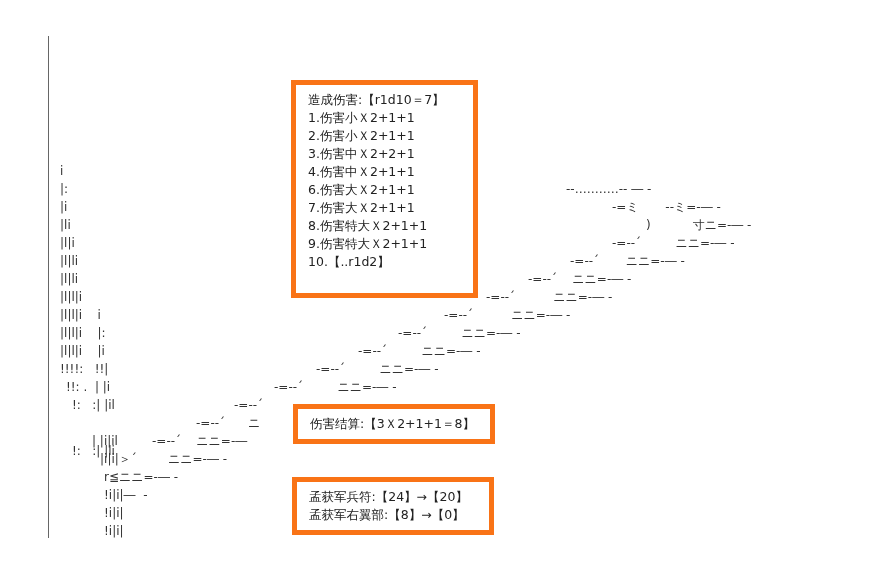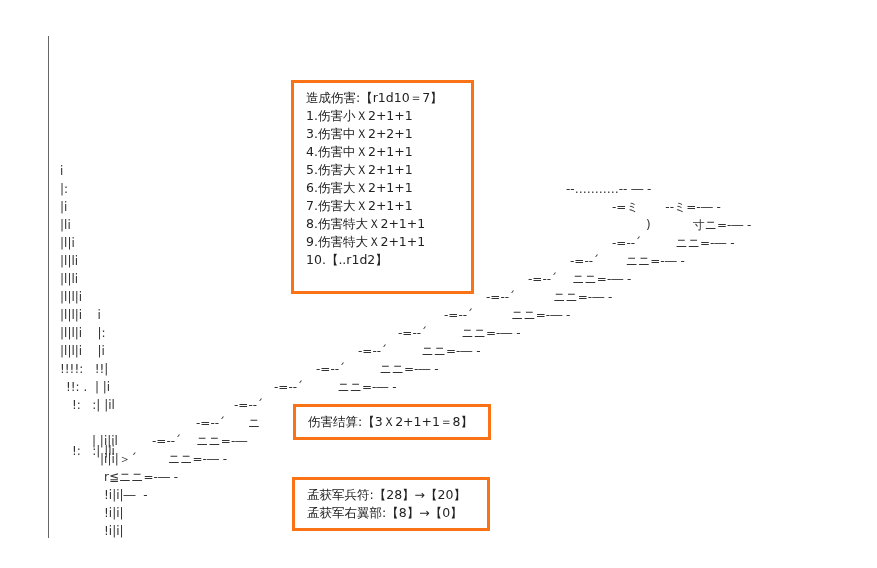--- a/index.html
+++ b/index.html
@@ -1,21 +1,21 @@
 <!DOCTYPE html>
 <html><head>
 <meta charset="utf-8">
 <style>
   html, body { margin:0; padding:0; background:#ffffff; }
   body { width:877px; height:568px; position:relative; overflow:hidden;
          font-family: "DejaVu Sans", sans-serif; color:#222; }
   .art { position:absolute; left:0; top:0; width:877px; height:568px; }
   .aa-line { position:absolute; font-size:12px; line-height:18px; white-space:pre;
              color:#333; font-family:"DejaVu Sans", sans-serif; letter-spacing:0px; }
-  .box { position:absolute; border:3px solid #f97316; background:#fff;
+  .box { position:absolute; border:5px solid #f97316; background:#fff;
          font-size:12.5px; line-height:18px; padding:6px 10px 6px 12px; color:#222; }
   .box .row { white-space:pre; }
   .vline { position:absolute; width:1px; background:#666; }
 </style>
 </head>
 <body>
 
 <div class="vline" style="left:48px; top:36px; height:502px;"></div>
 
 <div class="art" id="art-layer">
@@ -54,30 +54,30 @@
     <div class="aa-line" style="left: 274px; top: 378px;">-=-‐´         ニニ=-― -</div>
     <div class="aa-line" style="left: 234px; top: 396px;">-=-‐´</div>
     <div class="aa-line" style="left: 196px; top: 414px;">-=-‐´      ニ</div>
     <div class="aa-line" style="left: 152px; top: 432px;">-=-‐´    ニニ=-―</div>
     <div class="aa-line" style="left: 168px; top: 450px;">ニニ=-― -</div>
   </div>
 
 <div class="box" style="left:291px; top:80px; width:155px; height:196px;">
   <div class="row">造成伤害:【r1d10＝7】</div>
   <div class="row">1.伤害小Ｘ2+1+1</div>
+  <div class="row">2.伤害小Ｘ2+1+1</div>
   <div class="row">3.伤害中Ｘ2+2+1</div>
   <div class="row">4.伤害中Ｘ2+1+1</div>
-  <div class="row">5.伤害大Ｘ2+1+1</div>
   <div class="row">6.伤害大Ｘ2+1+1</div>
   <div class="row">7.伤害大Ｘ2+1+1</div>
   <div class="row">8.伤害特大Ｘ2+1+1</div>
   <div class="row">9.伤害特大Ｘ2+1+1</div>
   <div class="row">10.【..r1d2】</div>
 </div>
 
 <div class="box" style="left:293px; top:404px; width:170px; height:18px;">
   <div class="row">伤害结算:【3Ｘ2+1+1＝8】</div>
 </div>
 
 <div class="box" style="left:292px; top:477px; width:170px; height:36px;">
-  <div class="row">孟获军兵符:【28】→【20】</div>
+  <div class="row">孟获军兵符:【24】→【20】</div>
   <div class="row">孟获军右翼部:【8】→【0】</div>
 </div>
 
 </body></html>

